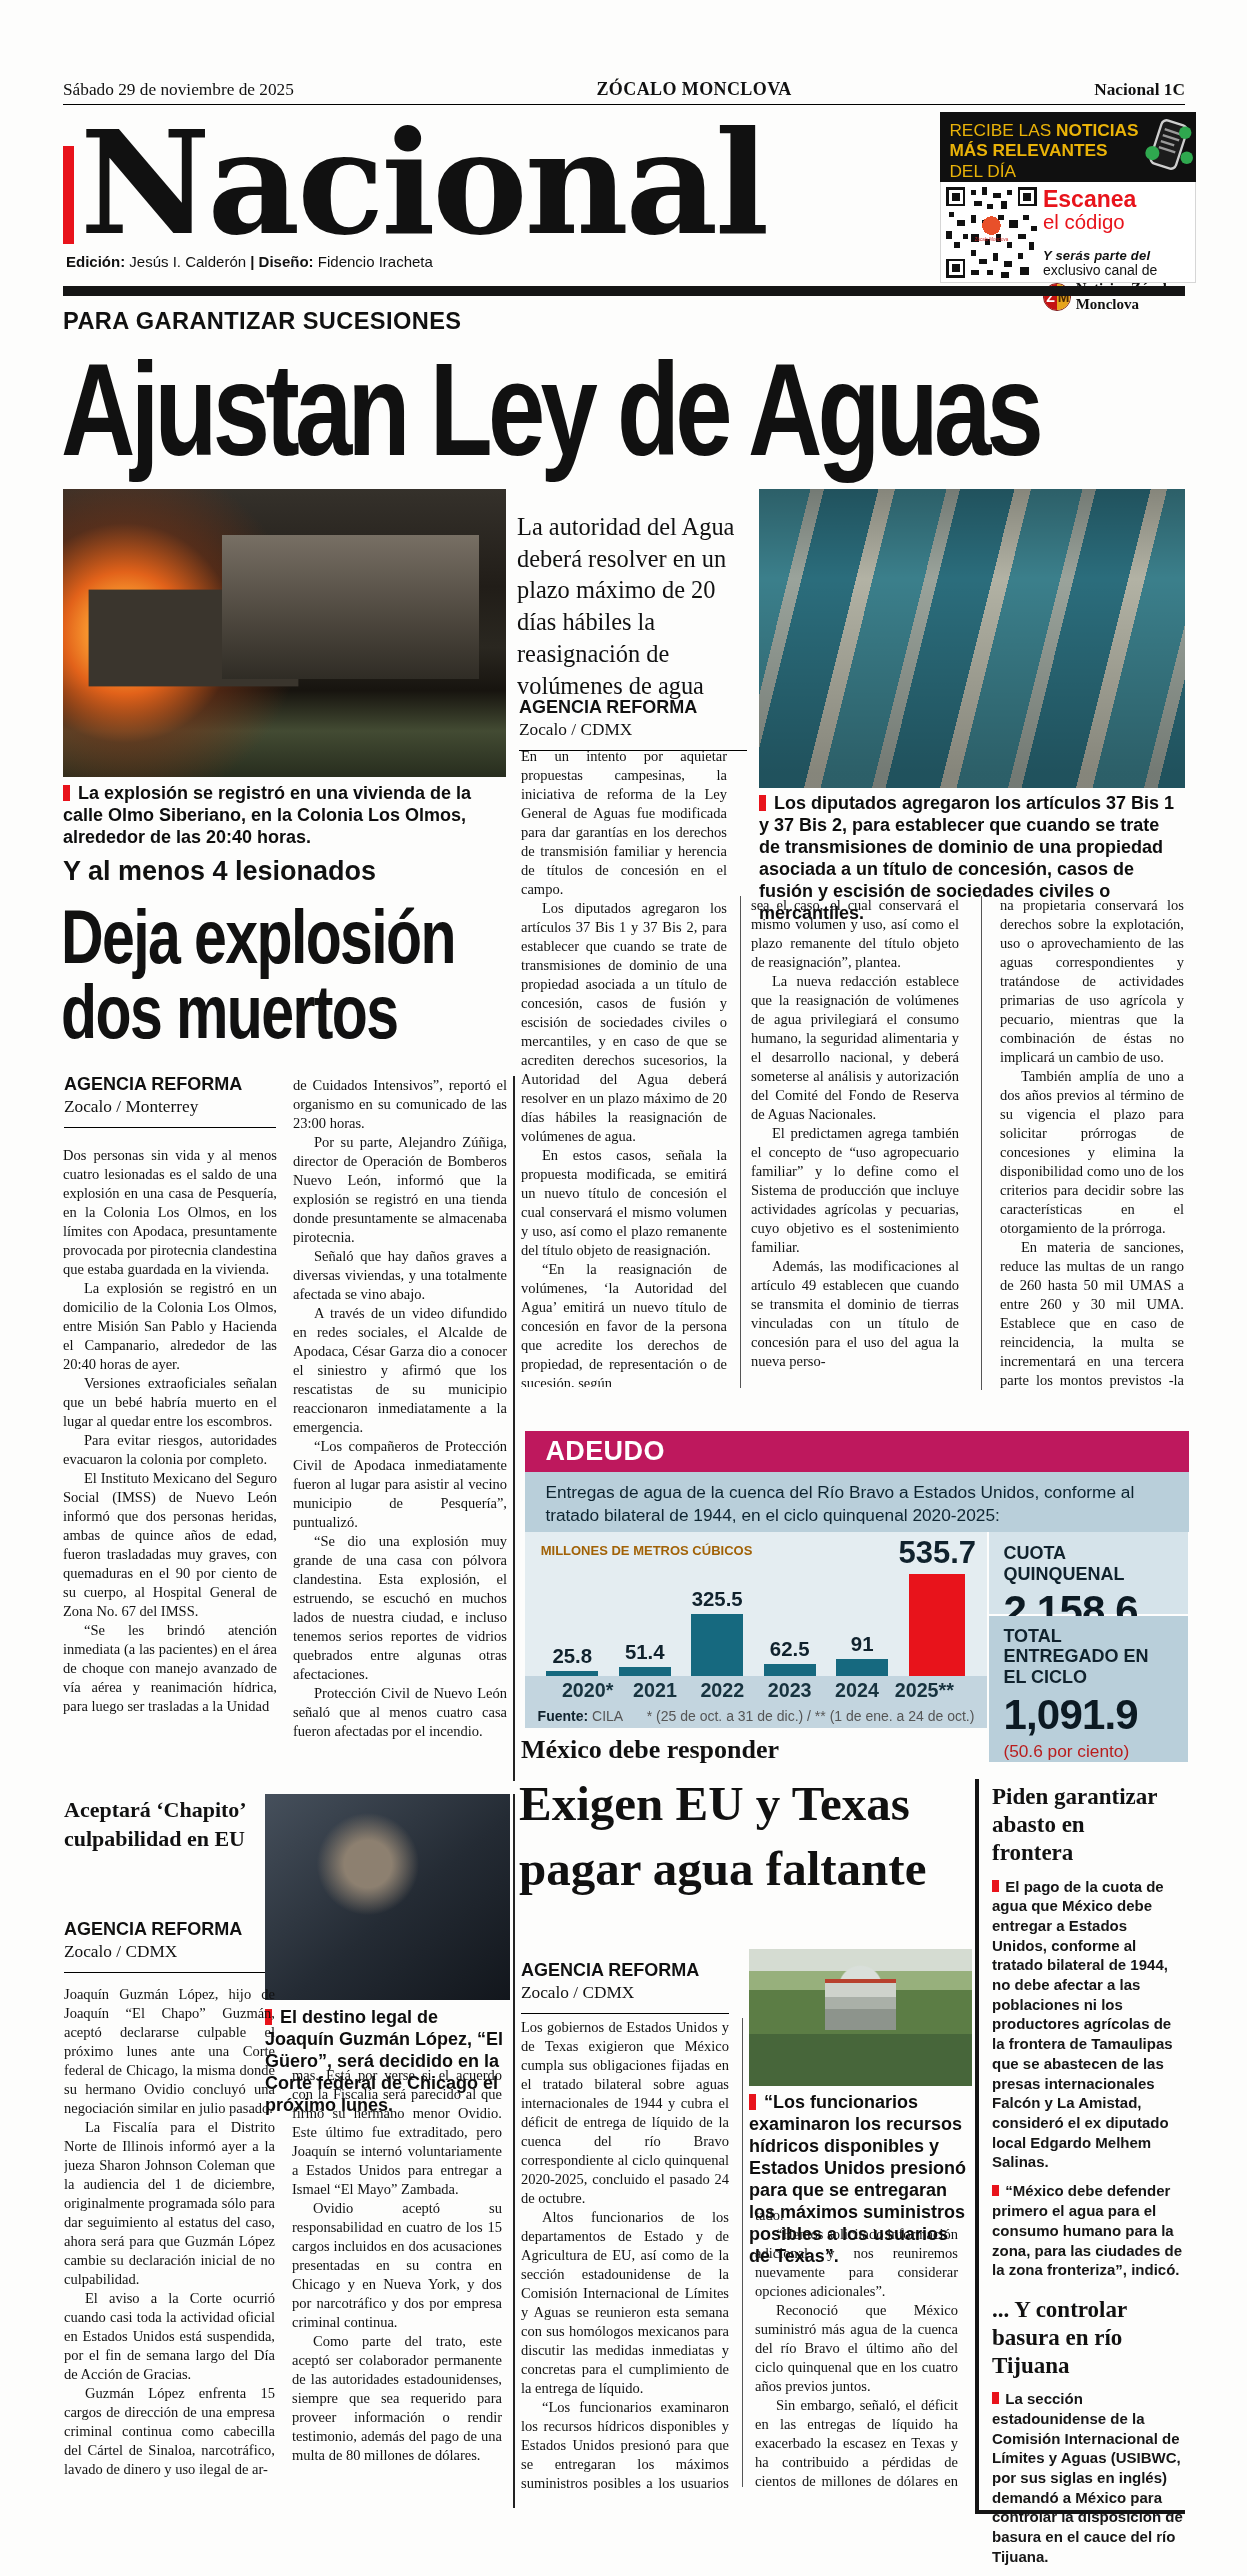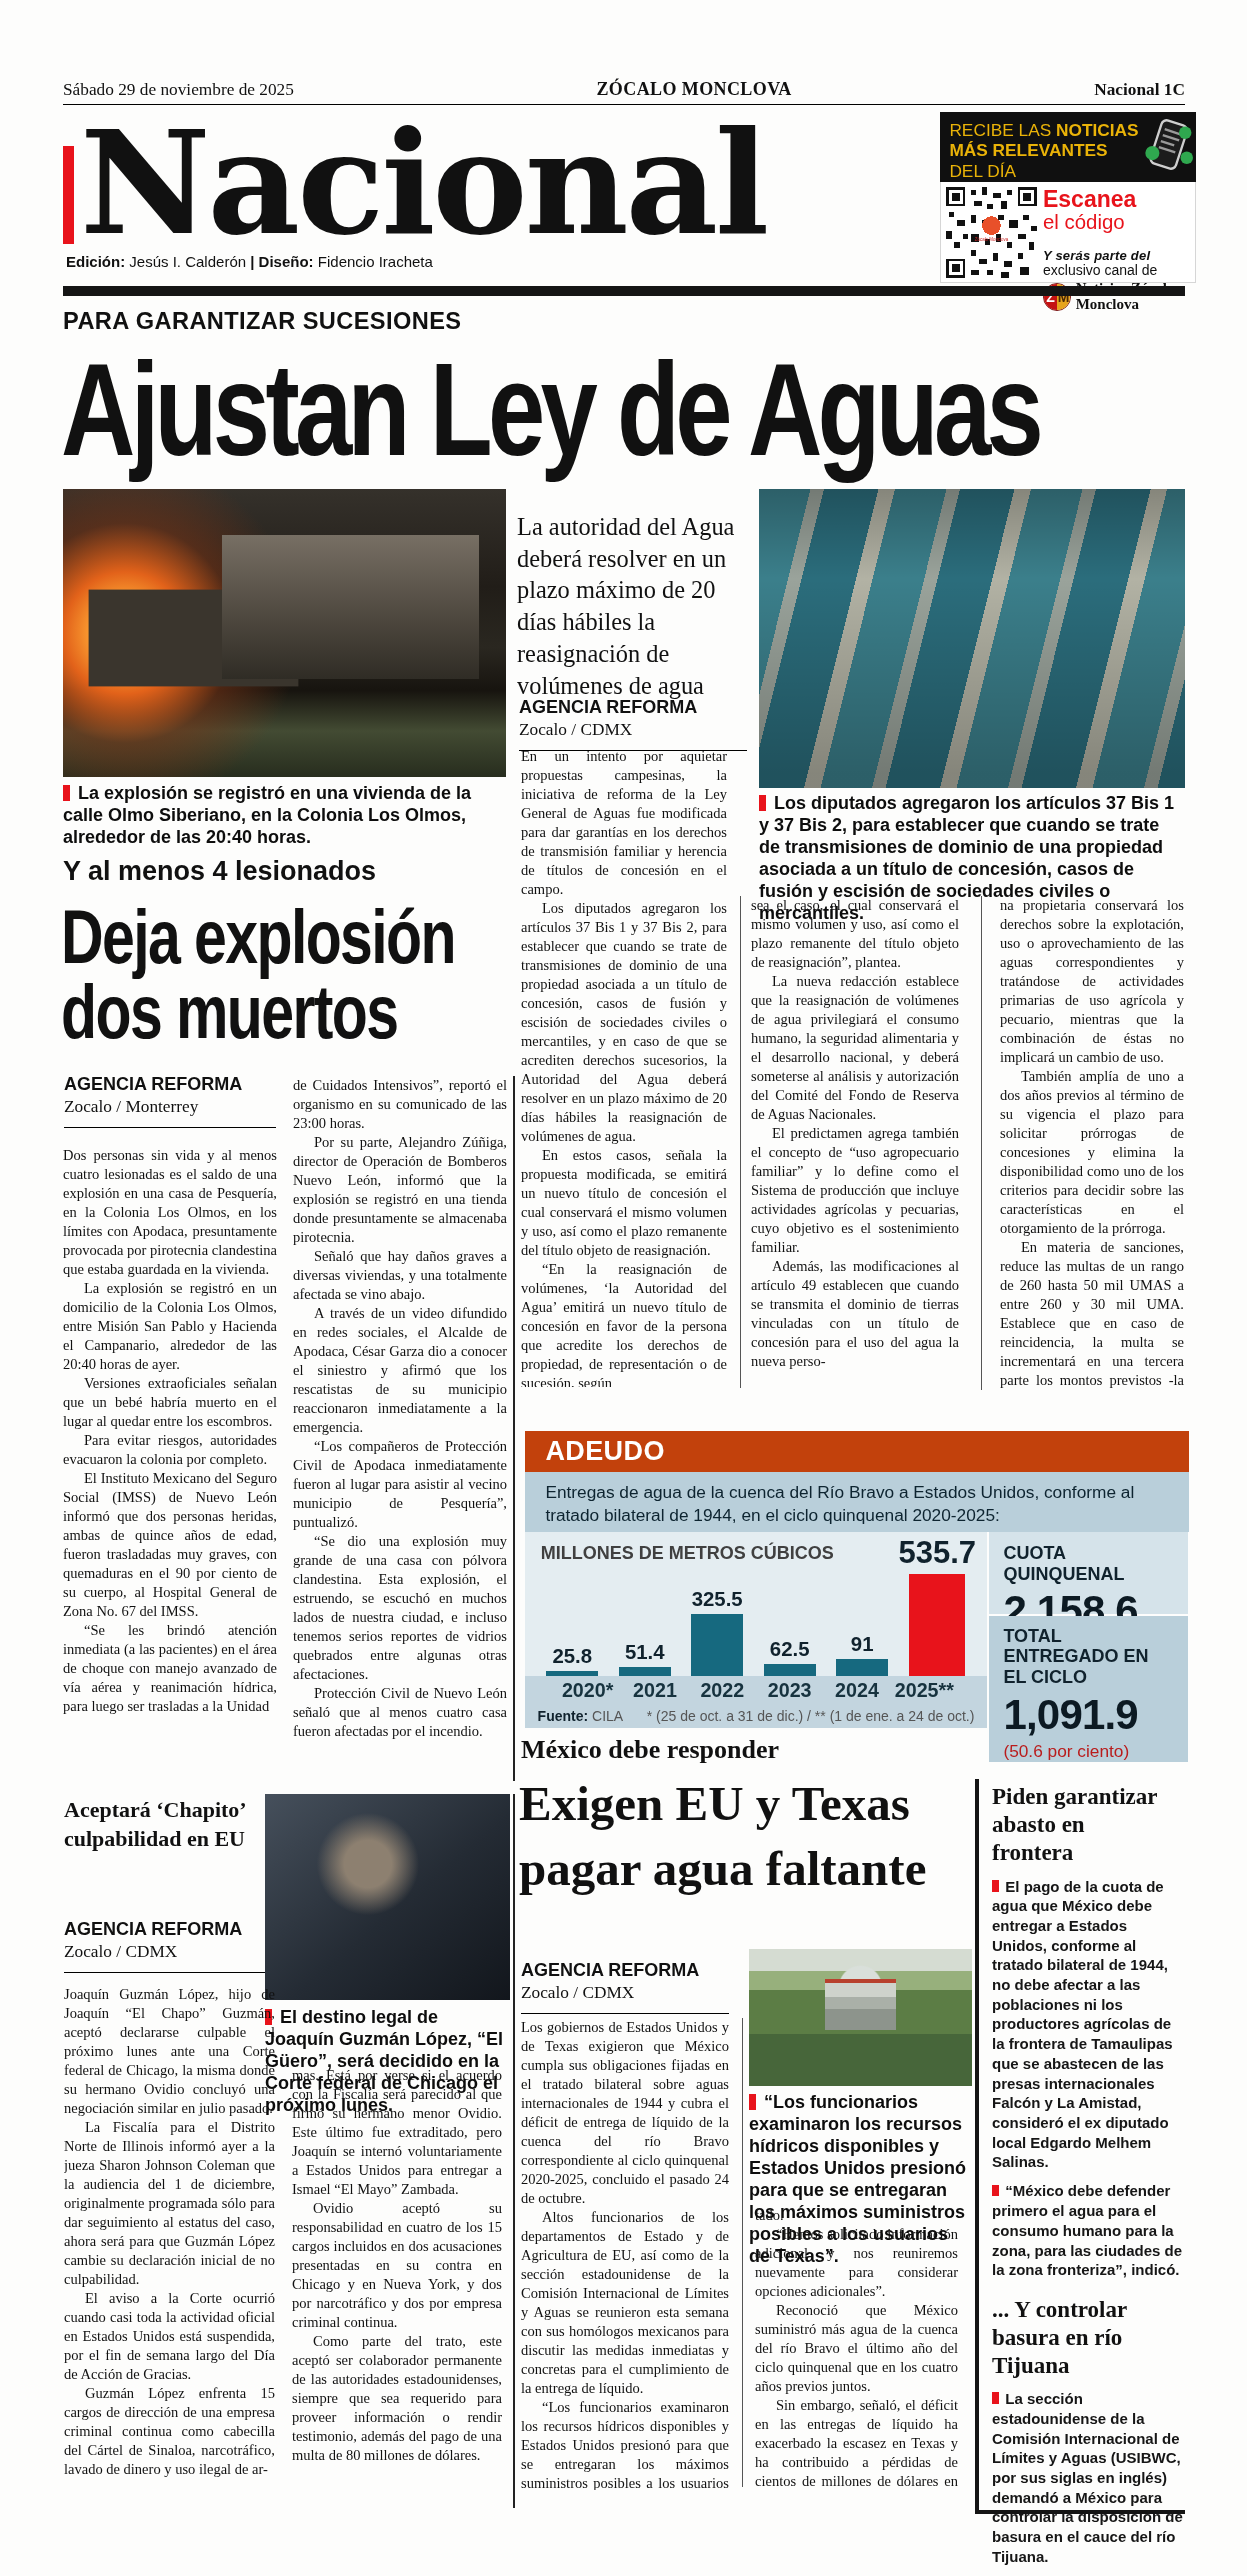--- a/index.html
+++ b/index.html
@@ -125,26 +125,26 @@
   .headline4{position:absolute;left:64px;top:1796px;font-weight:bold;font-size:22px;line-height:1.3;white-space:nowrap;}
 
   
   .sidebar{position:absolute;left:992px;top:1783px;width:193px;font-family:"Liberation Sans",sans-serif;}
   .sb-title{font-family:"Liberation Serif",serif;font-weight:bold;font-size:23px;line-height:1.22;margin-bottom:9.4px;}
   .sb-items p{margin:0 0 9.4px 0;font-size:15px;line-height:19.7px;font-weight:bold;color:#161616;}
   .sb-gap{height:6.3px;}
 
   
   .adeudo{position:absolute;left:525px;top:1431px;width:664px;height:296px;font-family:"Liberation Sans",sans-serif;}
-  .ad-head{background:#c2410c;color:#fff;height:41px;display:flex;align-items:center;padding:0 20.4px;
+  .ad-head{background:#be185d;color:#fff;height:41px;display:flex;align-items:center;padding:0 20.4px;
            font-weight:bold;font-size:27px;letter-spacing:0.4px;}
   .ad-sub{background:#b9cfda;height:60px;padding:9.4px 20.4px 0 20.4px;font-size:17.3px;line-height:1.3;color:#0d2430;}
   .ad-main{display:flex;height:196px;}
   .ad-chart{width:462px;background:#e4edf1;position:relative;margin-right:2.4px;}
-  .ad-unit{position:absolute;left:15.7px;top:11px;font-weight:bold;font-size:18px;color:#404040;}
+  .ad-unit{position:absolute;left:15.7px;top:11px;font-weight:bold;font-size:13px;color:#a16207;}
   .ad-bars{position:absolute;left:0;right:0;bottom:52px;height:135px;display:flex;align-items:flex-end;padding:0 11px;}
   .bar-cell{flex:1;display:flex;flex-direction:column;align-items:center;justify-content:flex-end;}
   .bar-val{font-weight:bold;font-size:20.4px;color:#10222d;margin-bottom:3.1px;}
   .bar-val.big{font-size:31px;}
   .bar{width:72%;}
   .ad-years{position:absolute;left:0;right:0;bottom:23.6px;height:28px;background:#c3d5df;display:flex;padding:0 29px;}
   .year-cell{flex:1;display:flex;align-items:center;justify-content:center;font-weight:bold;font-size:19.7px;color:#17333f;}
   .ad-foot{position:absolute;left:0;right:0;bottom:0;height:23.6px;background:#c3d5df;display:flex;
            justify-content:space-between;align-items:center;padding:0 12.6px;font-size:14px;color:#555;}
   .ad-foot b{color:#10222d;}

